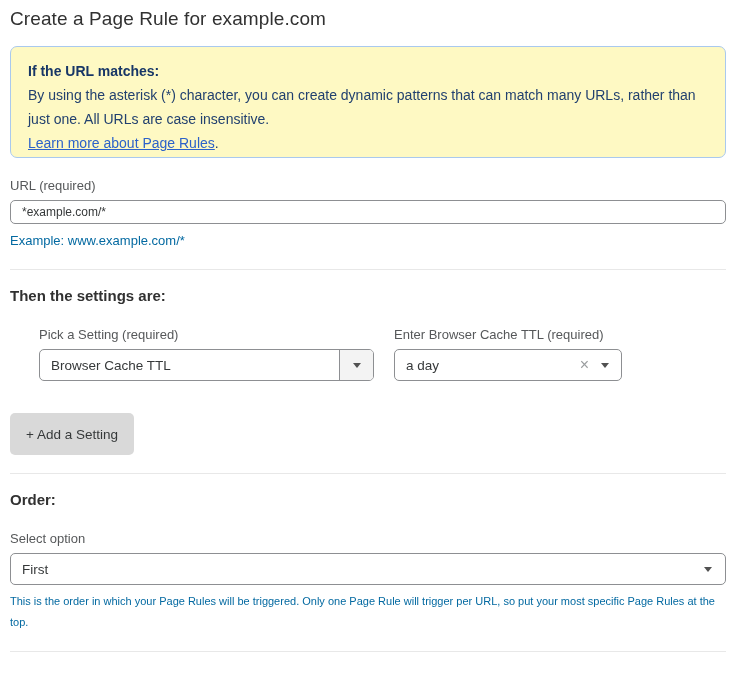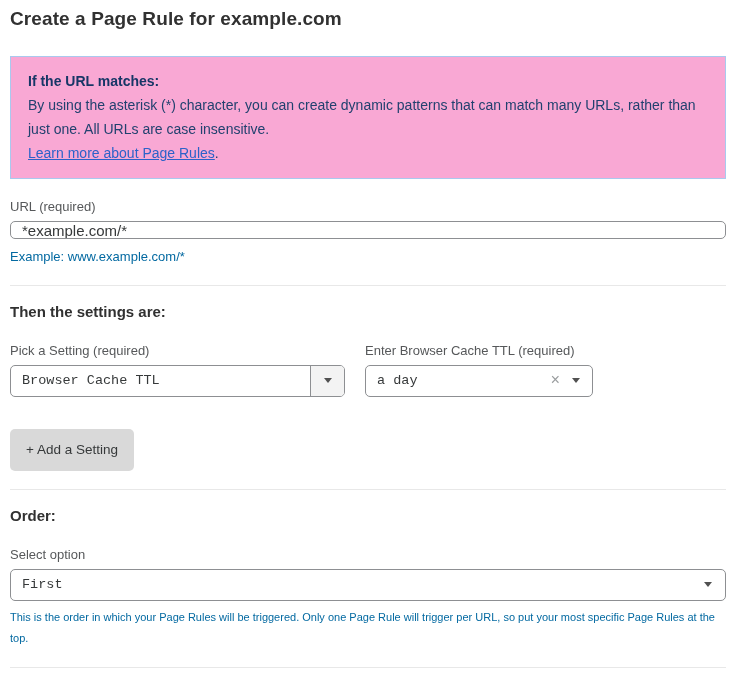--- a/index.html
+++ b/index.html
@@ -7,30 +7,30 @@
   body {
     width: 736px;
     height: 676px;
     font-family: "Liberation Sans", "DejaVu Sans", sans-serif;
     color: #36393a;
     padding: 8px 10px 0 10px;
     overflow: hidden;
   }
   .page-title {
     font-size: 19px;
-    font-weight: 700;
+    font-weight: 400;
     color: #313131;
     letter-spacing: 0.1px;
-    margin-bottom: 26px;
+    margin-bottom: 16px;
   }
   .info-box {
-    background: #f9a8d4;
+    background: #fef9c3;
     border: 1px solid #a9c9ee;
-    border-radius: 0;
-    padding: 12px 17px 13px 17px;
+    border-radius: 7px;
+    padding: 12px 17px 2px 17px;
     margin-bottom: 20px;
   }
   .info-heading {
     font-size: 14px;
     font-weight: 700;
     color: #173666;
     line-height: 24px;
   }
   .info-body {
     font-size: 14px;
@@ -47,25 +47,25 @@
   .info-period { color: #22416f; }
 
   .field-label {
     display: block;
     font-size: 13px;
     color: #56585a;
     margin-bottom: 7px;
   }
   .text-input {
     width: 100%;
-    height: 18px;
+    height: 24px;
     border: 1px solid #8d8f92;
     border-radius: 5px;
     padding: 0 11px;
-    font-size: 15px;
+    font-size: 12px;
     font-family: "Liberation Sans", "DejaVu Sans", sans-serif;
     color: #36393a;
     background: #fff;
     outline: none;
   }
   .helper-text {
     font-size: 13px;
     color: #0369a1;
     margin-top: 7px;
     line-height: 20px;
@@ -75,33 +75,32 @@
     border-top: 1px solid #e8e8e8;
     margin: 18px 0 17px 0;
   }
   .section-heading {
     font-size: 15px;
     font-weight: 700;
     color: #313131;
     margin-bottom: 23px;
   }
   .field-row { display: flex; gap: 20px; }
-  .setting-col { width: 335px; }
+  .setting-col { width: 335px; margin-left: 29px; }
   .ttl-col { width: 228px; }
 
   .select-box {
     height: 32px;
     border: 1px solid #8d8f92;
     border-radius: 5px;
     background: #fff;
     display: flex;
     align-items: center;
     cursor: pointer;
     overflow: hidden;
-    font-family: Liberation Mono, monospace;
   }
   .select-value {
     font-size: 13.5px;
     color: #36393a;
     padding-left: 11px;
     flex: 1;
     white-space: nowrap;
   }
   .arrow-seg {
     width: 34px;

